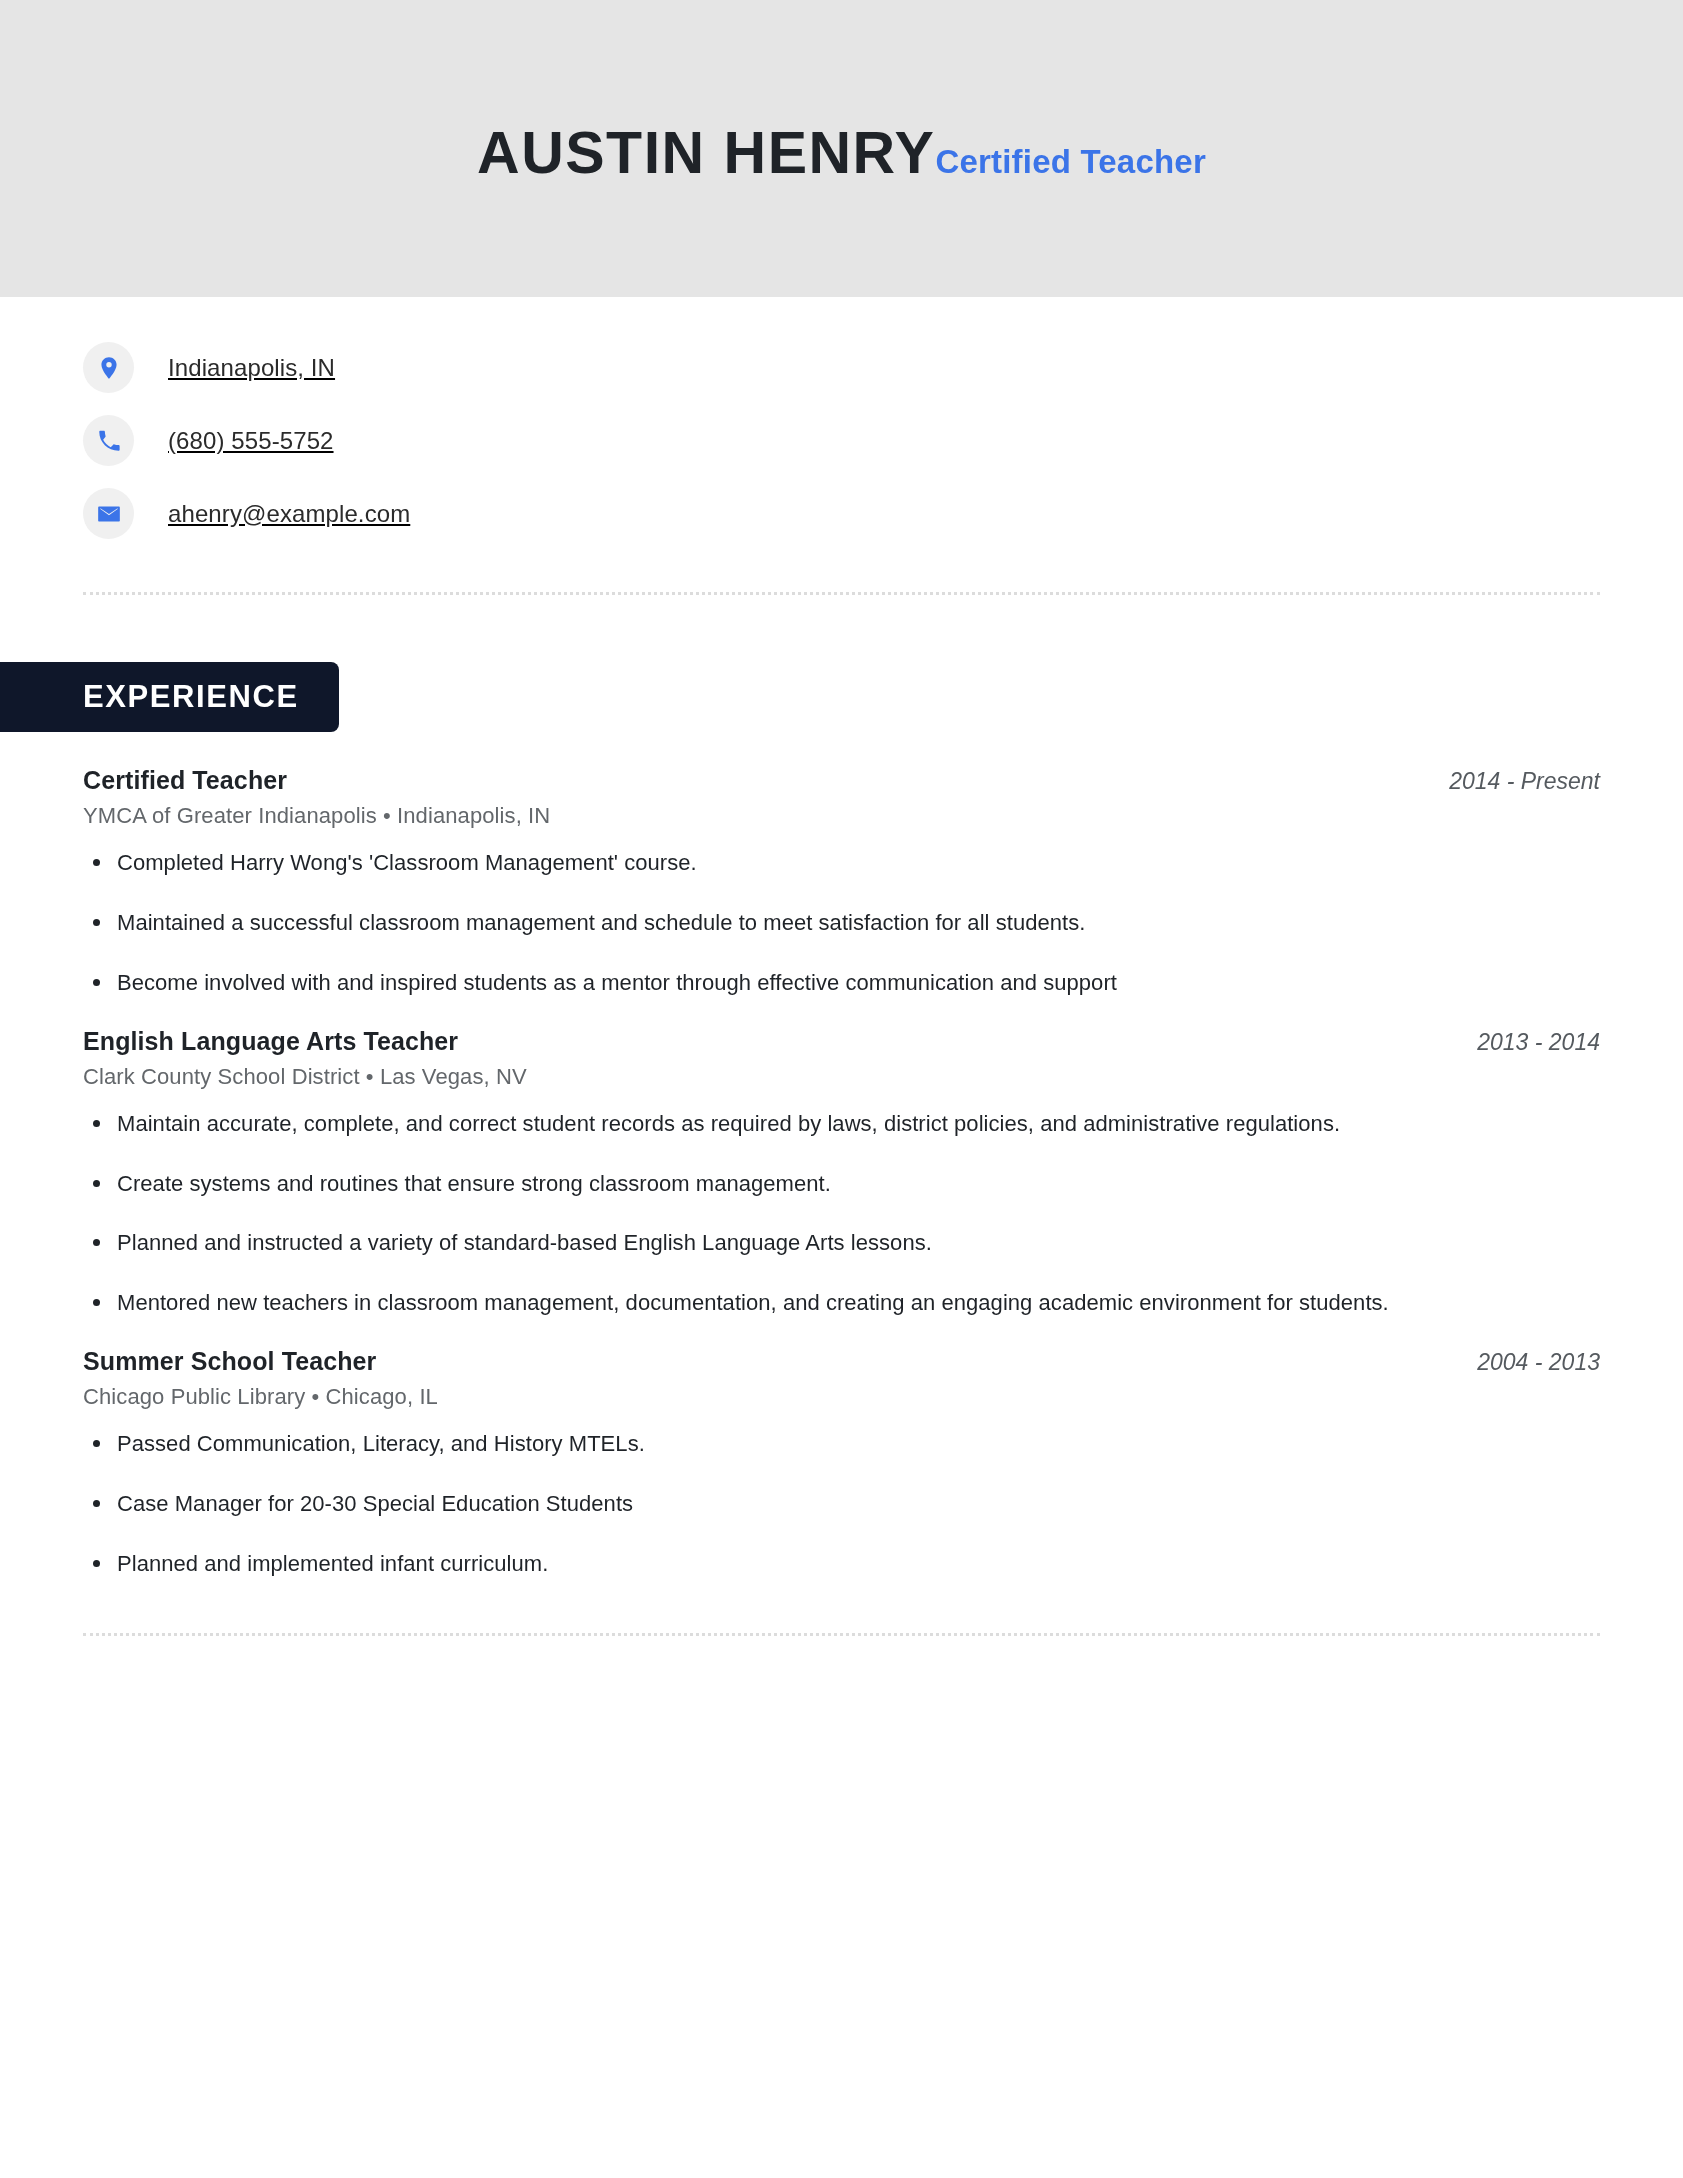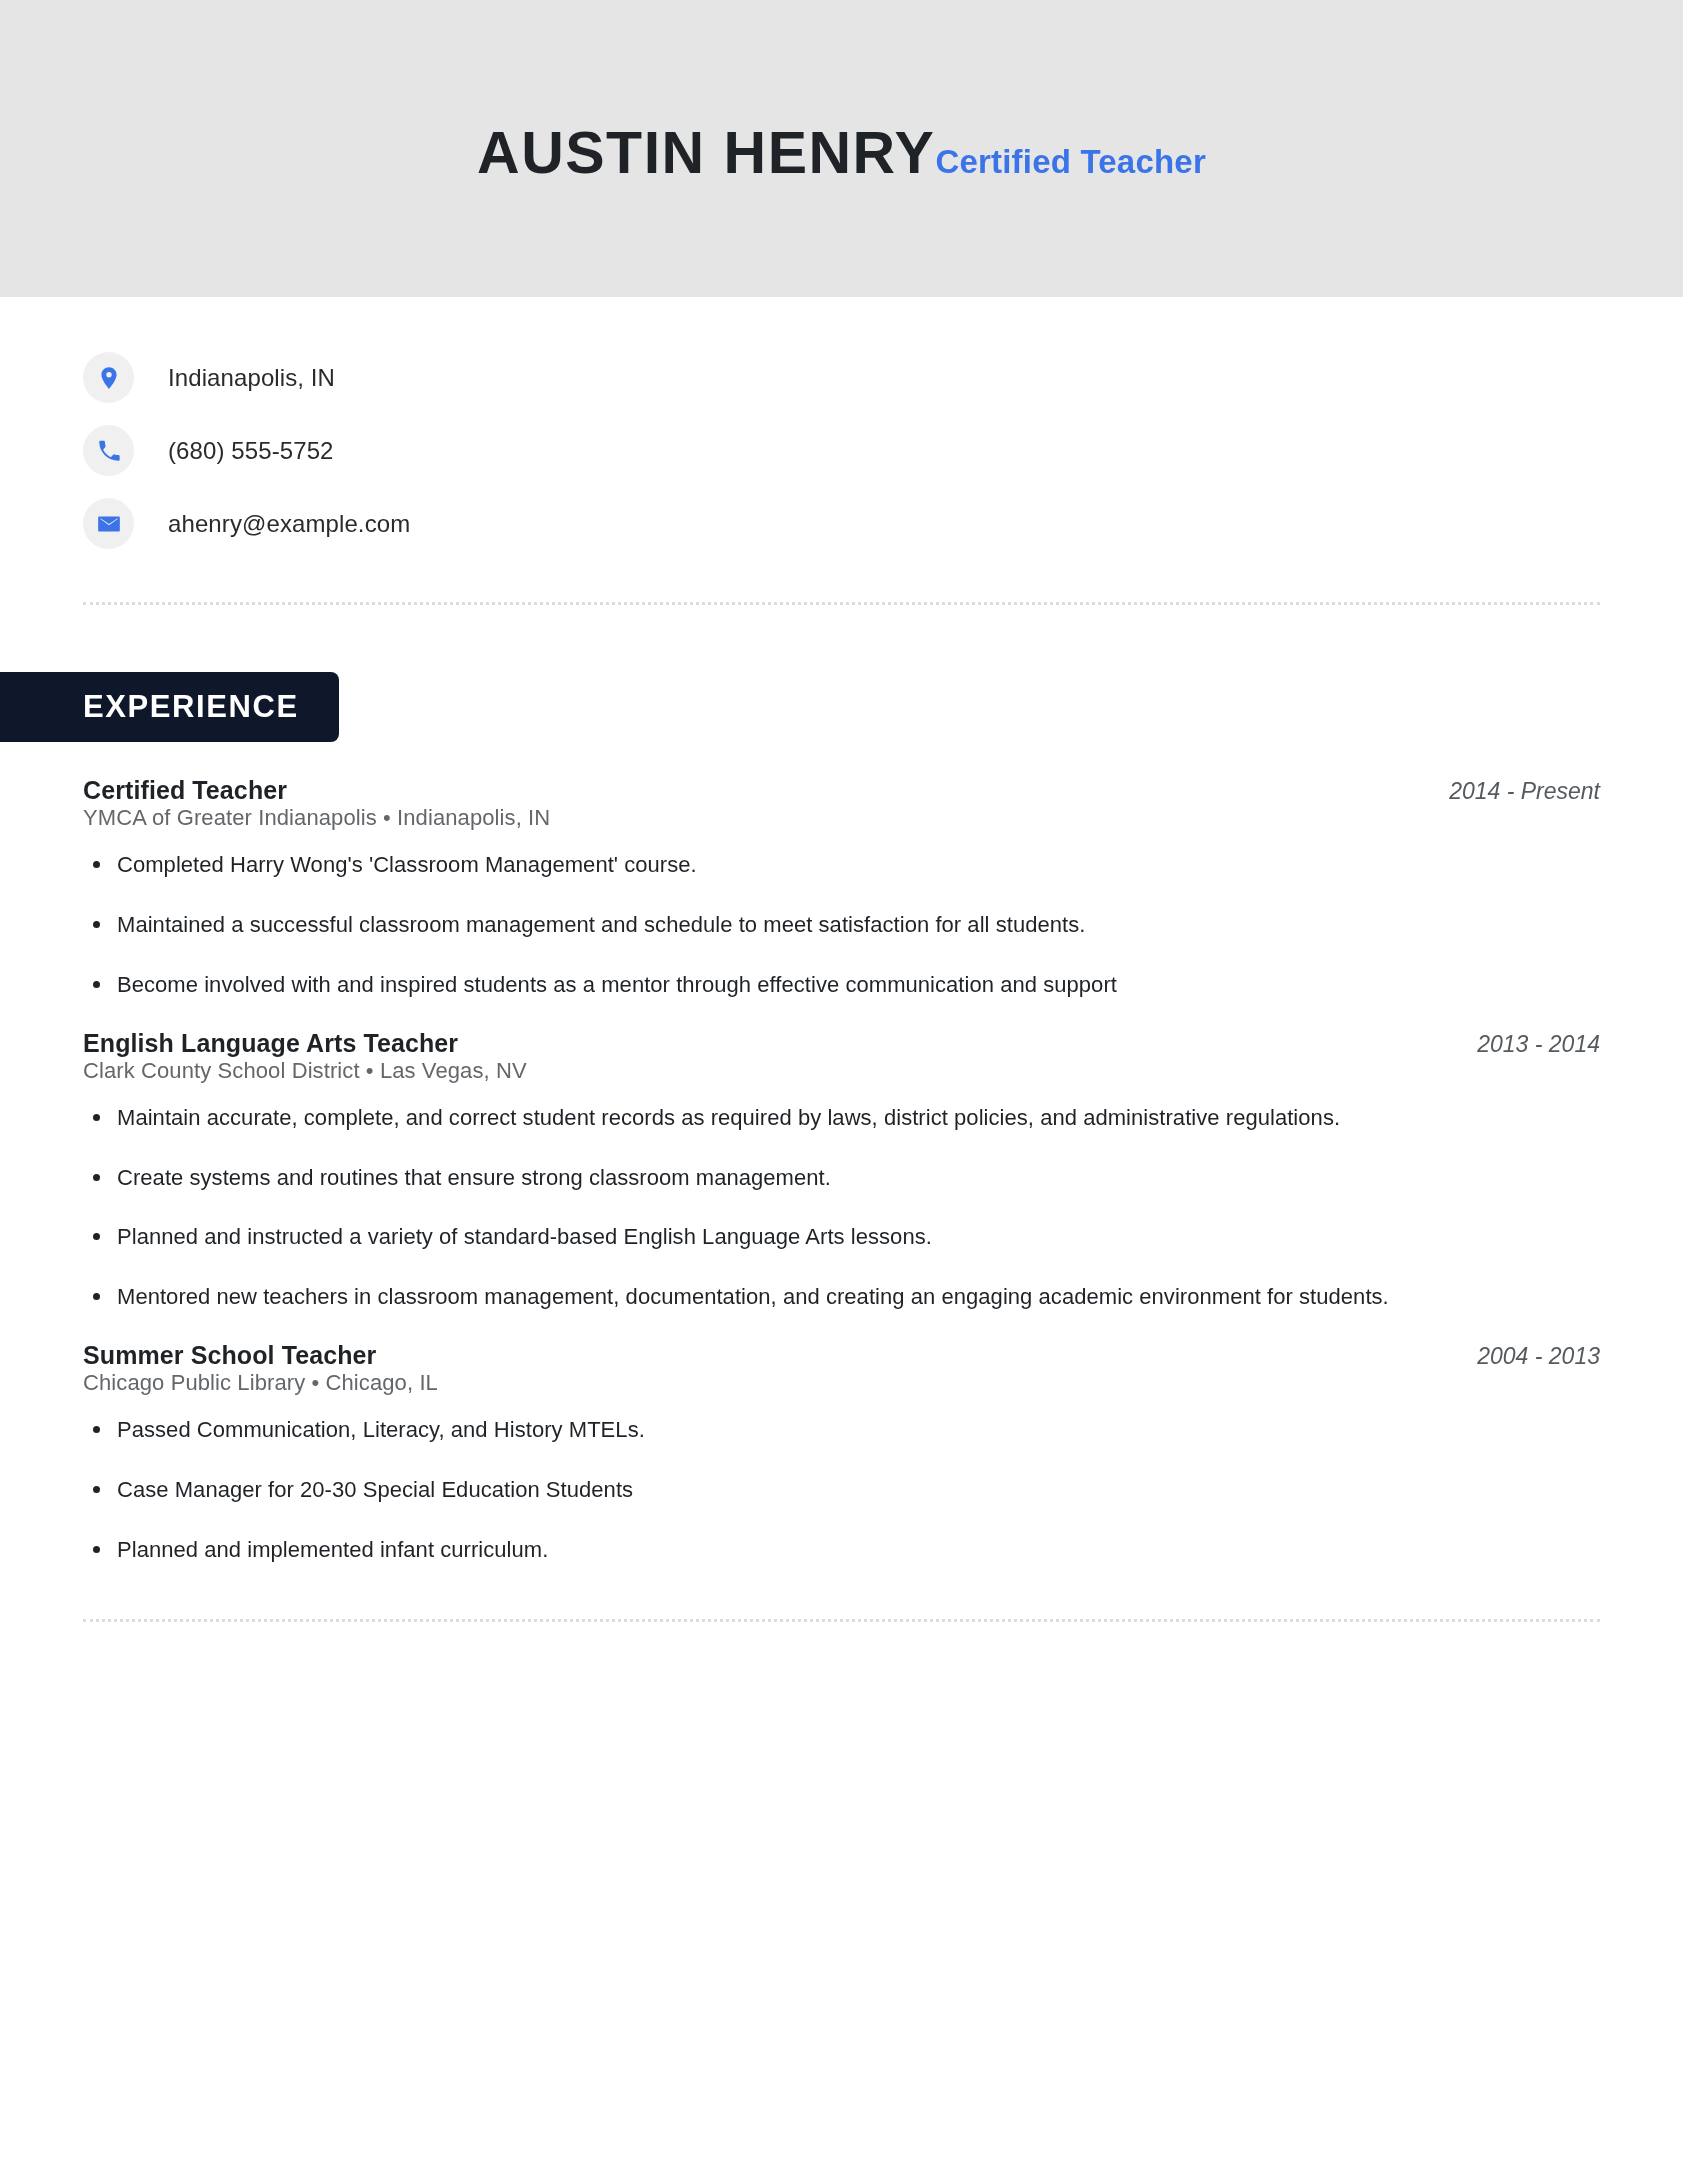--- a/index.html
+++ b/index.html
@@ -49,21 +49,22 @@
     text-align: center;
   }
 
   
   .body-wrap {
     padding: 0 83px;
   }
 
   
   .contact-block {
-    padding-top: 44px;
+    padding-top: 34px;
+    text-decoration: underline;
   }
 
   .contact-row {
     display: flex;
     align-items: center;
     height: 73px;
   }
 
   .contact-icon {
     width: 51px;
@@ -133,21 +134,21 @@
 
   .job-dates {
     font-size: 23px;
     color: #555a5f;
     white-space: nowrap;
     padding-left: 30px;
     font-style: italic;
   }
 
   .job-meta {
-    margin-top: 0;
+    margin-top: 8px;
     font-size: 22px;
     color: #63676b;
     letter-spacing: 0.1px;
   }
 
   .bullets {
     margin-top: 18px;
     list-style: none;
   }
 

